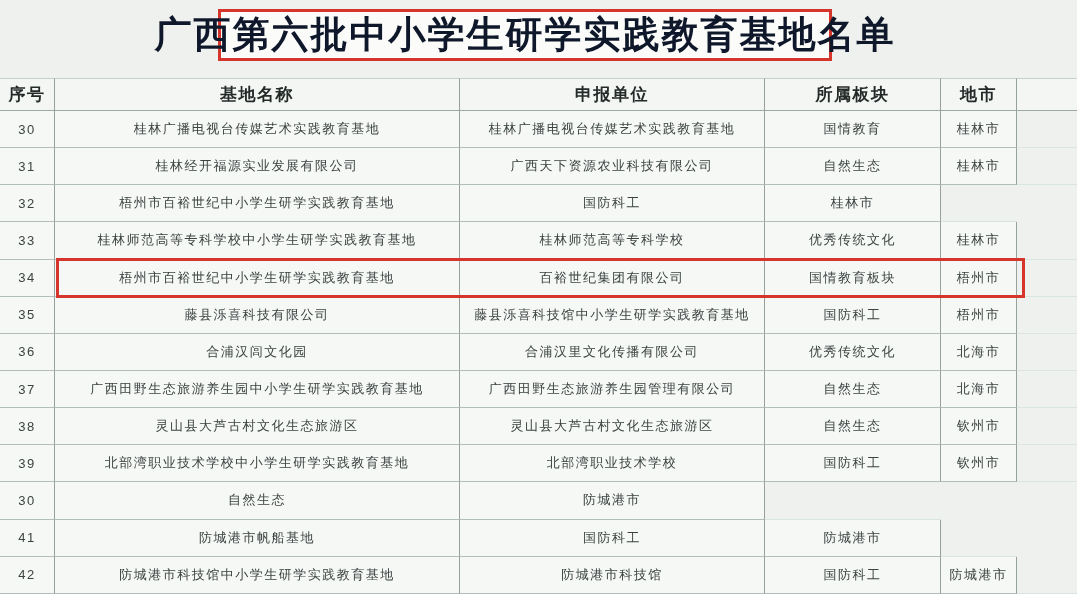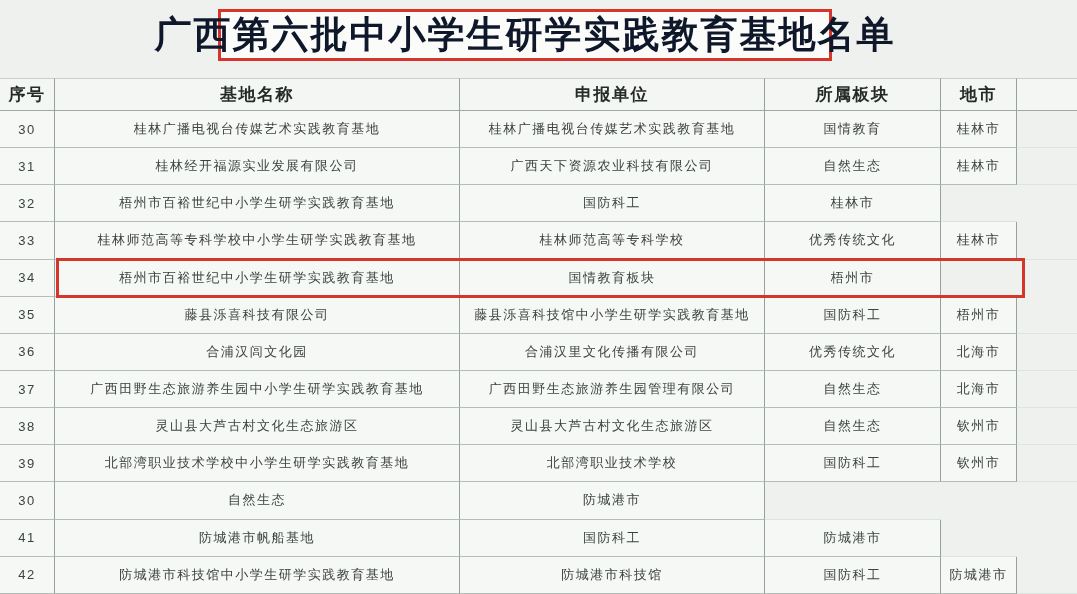--- a/index.html
+++ b/index.html
@@ -106,20 +106,21 @@
     <div class="t-cell c1">33</div>
     <div class="t-cell c2">桂林师范高等专科学校中小学生研学实践教育基地</div>
     <div class="t-cell c3">桂林师范高等专科学校</div>
     <div class="t-cell c4">优秀传统文化</div>
     <div class="t-cell c5">桂林市</div>
     <div class="t-cell spacer"></div>
   </div>
         <div class="t-row hl-row">
     <div class="t-cell c1">34</div>
     <div class="t-cell c2">梧州市百裕世纪中小学生研学实践教育基地</div>
+    <div class="t-cell c3">百裕世纪集团有限公司</div>
     <div class="t-cell c4">国情教育板块</div>
     <div class="t-cell c5">梧州市</div>
     <div class="t-cell spacer"></div>
   </div>
         <div class="t-row">
     <div class="t-cell c1">35</div>
     <div class="t-cell c3">藤县泺喜科技有限公司</div>
     <div class="t-cell c2">藤县泺喜科技馆中小学生研学实践教育基地</div>
     <div class="t-cell c4">国防科工</div>
     <div class="t-cell c5">梧州市</div>

